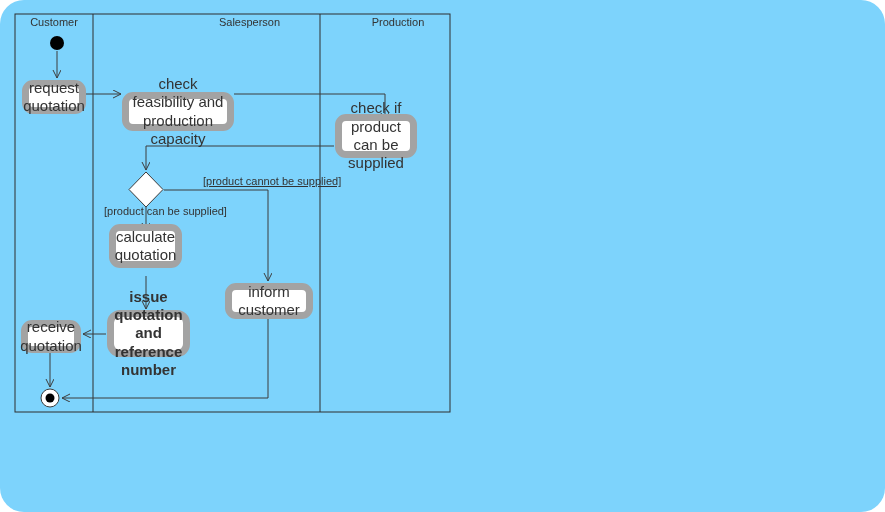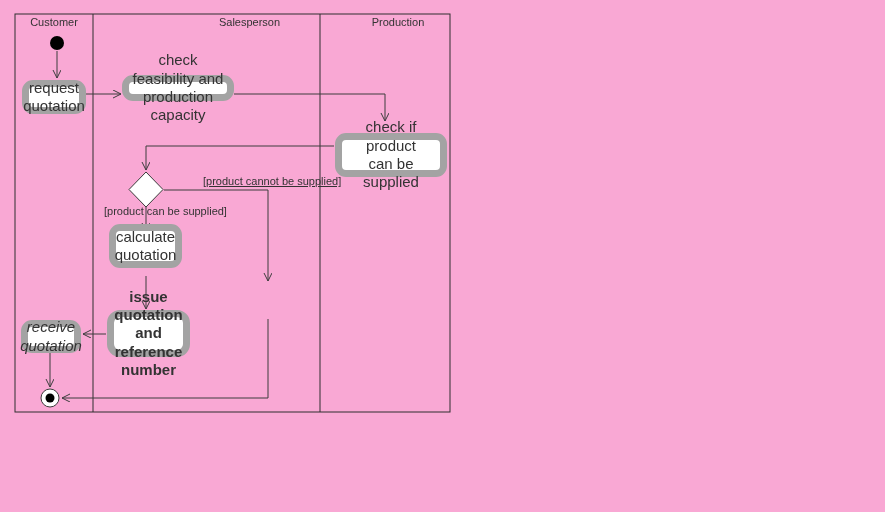--- a/index.html
+++ b/index.html
@@ -5,22 +5,23 @@
   html, body {
     margin: 0;
     padding: 0;
     background: #ffffff;
     font-family: "Liberation Sans", sans-serif;
   }
   #canvas {
     position: relative;
     width: 885px;
     height: 512px;
-    background: #f9a8d4;
+    background: #7dd3fc;
     overflow: hidden;
+    border-radius: 24px;
   }
   #wires {
     position: absolute;
     left: 0;
     top: 0;
   }
   .activity {
     position: absolute;
     box-sizing: border-box;
     border: 7px solid #a3a3a3;
@@ -80,28 +81,29 @@
     <circle cx="50" cy="398" r="9" fill="#ffffff" stroke="#3c3c3c" stroke-width="1"></circle>
     <circle cx="50" cy="398" r="4.5" fill="#000000"></circle>
   </svg>
 
   <div class="lane-title" style="left:15px; top:16px; width:78px;">Customer</div>
   <div class="lane-title" style="left:93px; top:16px; width:227px;margin-left:43px;">Salesperson</div>
   <div class="lane-title" style="left:320px; top:16px; width:156px;">Production</div>
 
   <div class="activity" style="left:22px; top:80px; width:64px; height:34px;">request
 quotation</div>
-  <div class="activity" style="left:122px; top:75px; width:112px; height:26px;text-align:center;">check feasibility and
+  <div class="activity" style="left:122px; top:92px; width:112px; height:39px;text-align:center;">check feasibility and
 production capacity</div>
-  <div class="activity" style="left:335px; top:133px; width:112px; height:44px;">check if product
+  <div class="activity" style="left:335px; top:114px; width:82px; height:44px;">check if product
 can be supplied</div>
   <div class="activity" style="left:109px; top:224px; width:73px; height:44px;">calculate
 quotation</div>
+  <div class="activity" style="left:225px; top:283px; width:88px; height:36px;">inform customer</div>
   <div class="activity" style="left:107px; top:310px; width:83px; height:47px; border-radius:13px;font-weight:bold;">issue quotation
 and reference
 number</div>
-  <div class="activity" style="left:21px; top:320px; width:60px; height:33px;font-style:italic;">receive
+  <div class="activity" style="left:21px; top:320px; width:60px; height:33px;">receive
 quotation</div>
 
   <div class="guard" style="left:104px; top:205px;">[product can be supplied]</div>
   <div class="guard" style="left:203px; top:175px;text-decoration:underline;">[product cannot be supplied]</div>
 
 </div>
 
 </body></html>

